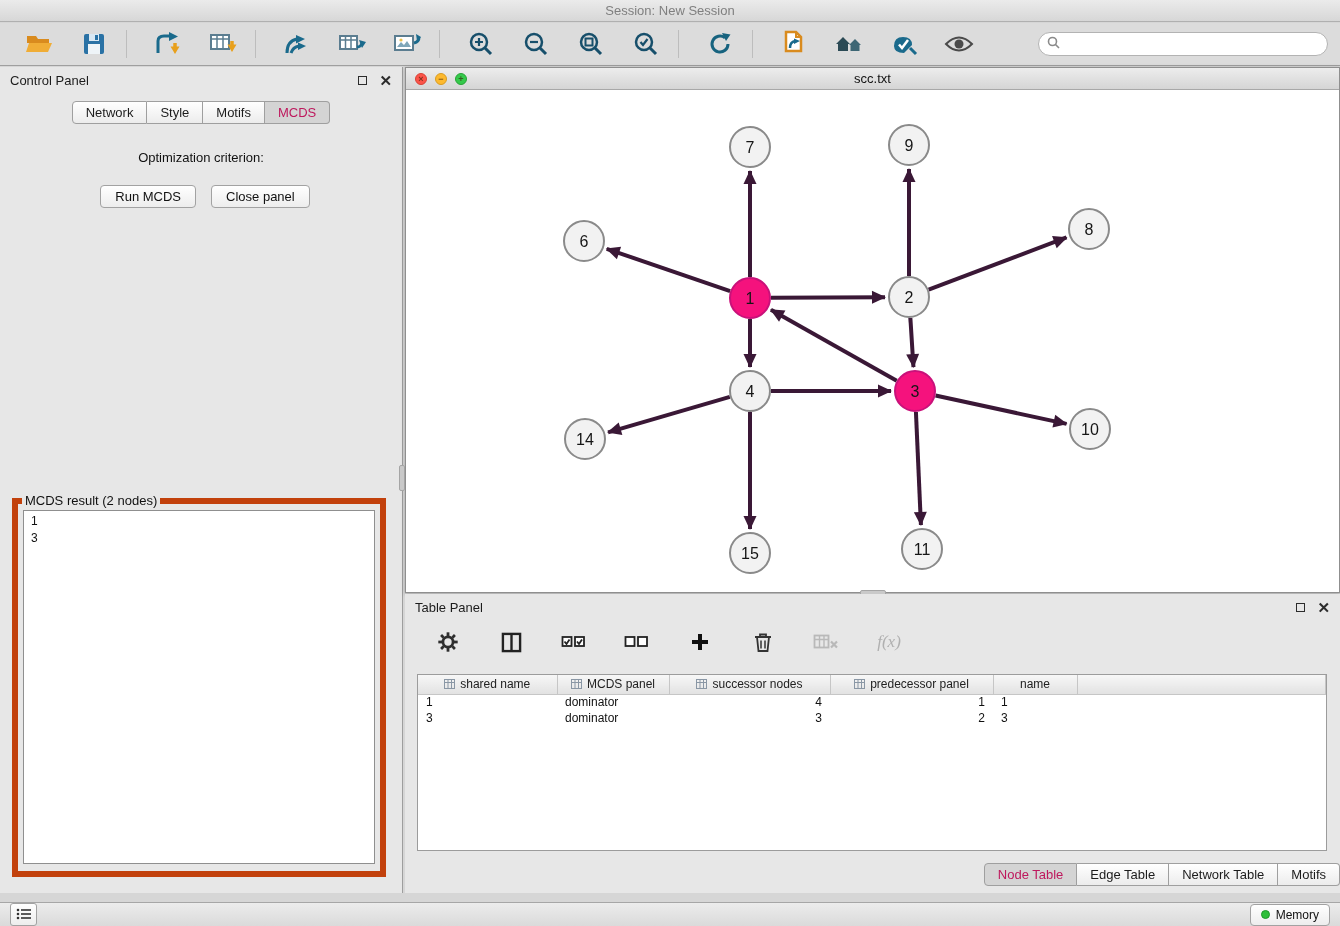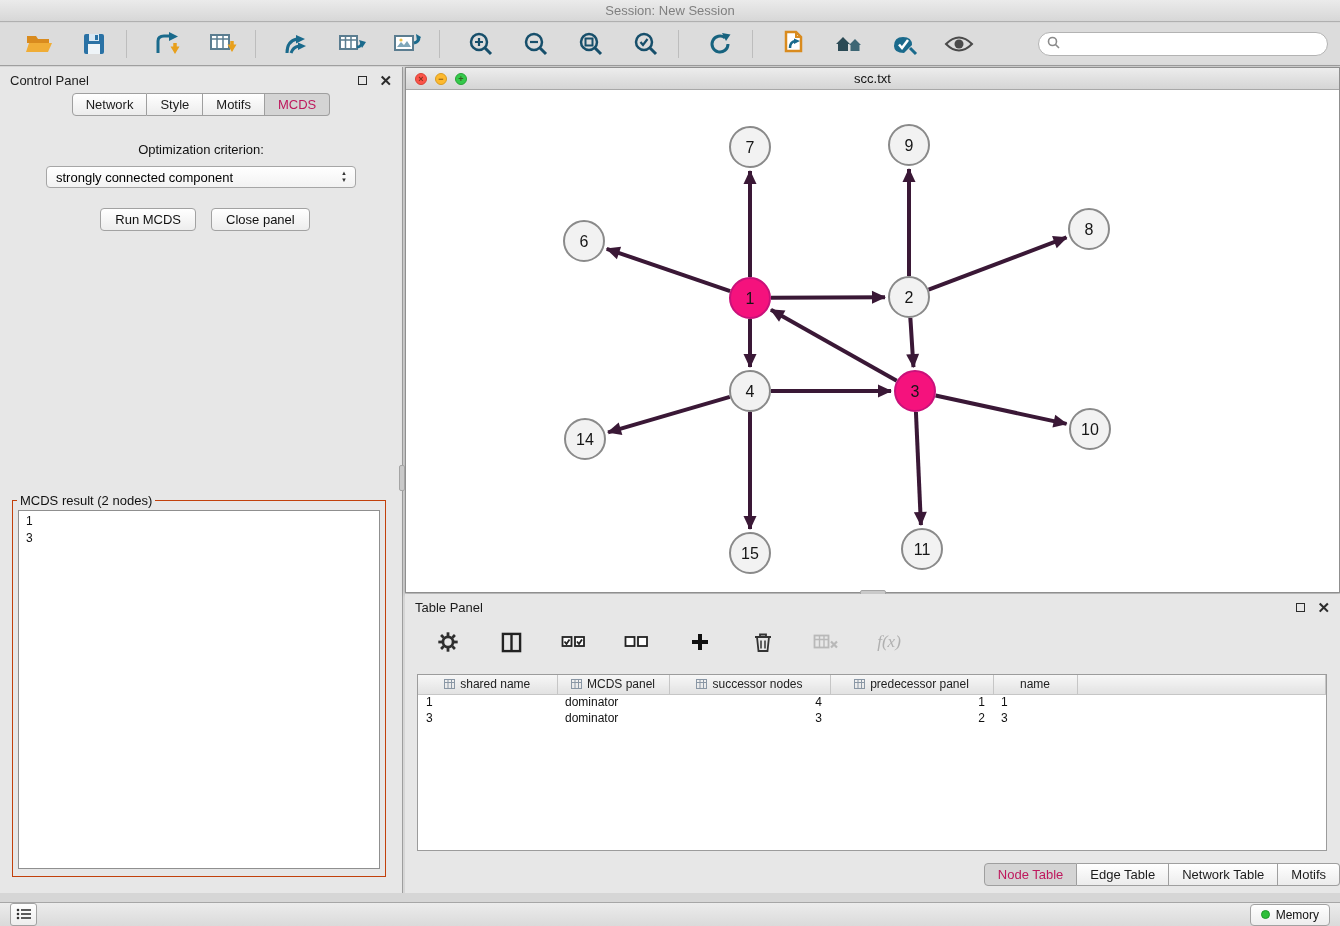--- a/index.html
+++ b/index.html
@@ -46,21 +46,21 @@
     position:absolute; left:0; top:0; width:403px; bottom:0;
     background:#e7e7e7; border-right:1px solid #9e9e9e;
   }
   .panel-header {
     height:26px; display:flex; align-items:center; padding:0 10px;
     font-size:13px; color:#1c1c1c;
   }
   .panel-header .spacer { margin-left:auto; }
   .float-glyph { width:9px; height:9px; border:1.5px solid #2c2c2c; display:inline-block; margin-right:12px; }
   .close-glyph { font-size:15px; font-weight:bold; color:#2c2c2c; line-height:9px; }
-  .seg { display:flex; justify-content:center; margin-top:0; }
+  .seg { display:flex; justify-content:center; margin-top:8px; }
   .tab {
     padding:3px 13px; font-size:13px; color:#1c1c1c;
     background:linear-gradient(#ffffff,#ececec);
     border:1px solid #9f9f9f; border-left-width:0; cursor:default; white-space:nowrap;
   }
   .tab:first-child { border-left-width:1px; border-radius:4px 0 0 4px; }
   .tab:last-child { border-radius:0 4px 4px 0; }
   .tab.active { background:#d4d4d4; color:#be185d; }
 
   .cp-content { text-align:center; }
@@ -78,21 +78,21 @@
     font-size:6px; color:#333; line-height:7px;
   }
   .cp-buttons { margin-top:20px; display:flex; justify-content:center; gap:15px;padding-left:8px; }
   .btn {
     padding:3px 14px; font-size:13px; color:#111;
     background:linear-gradient(#ffffff,#ededed);
     border:1px solid #a2a2a2; border-radius:4px; cursor:default;
   }
   fieldset.resultbox {
     position:absolute; left:12px; right:16px; top:426px; bottom:16px;
-    border:1px solid #c2410c; padding:0;
+    border:6px solid #c2410c; padding:0;
   }
   fieldset.resultbox legend { font-size:13px; color:#111; margin-left:4px; padding:0 3px; }
   .result-inner {
     position:absolute; left:5px; right:5px; top:2px; bottom:7px;
     background:#fff; border:1px solid #8f8f8f;
     font-size:12px; line-height:17px; padding:2px 7px; text-align:left; color:#111;
     overflow:hidden;
   }
 
   
@@ -308,27 +308,20 @@
       <span class="close-glyph">✕</span>
     </div>
     <div class="seg">
       <span class="tab">Network</span>
       <span class="tab">Style</span>
       <span class="tab">Motifs</span>
       <span class="tab active">MCDS</span>
     </div>
     <div class="cp-content">
       <div class="opt-label">Optimization criterion:</div>
-      <div class="dropdown">
-        <span>strongly connected component</span>
-        <span class="dd-arrows">
-            <span>▲</span>
-            <span>▼</span>
-          </span>
-      </div>
       <div class="cp-buttons">
         <button class="btn">Run MCDS</button>
         <button class="btn">Close panel</button>
       </div>
     </div>
     <fieldset class="resultbox">
       <legend>MCDS result (2 nodes)</legend>
       <div class="result-inner">
         <div>1</div>
         <div>3</div>

